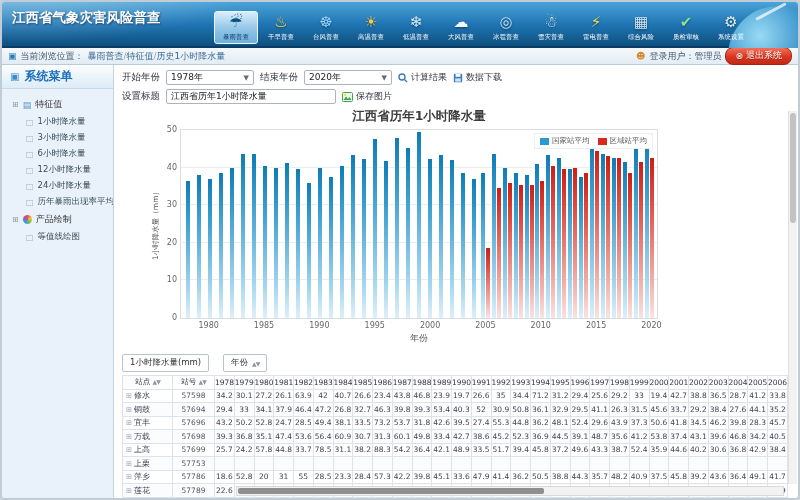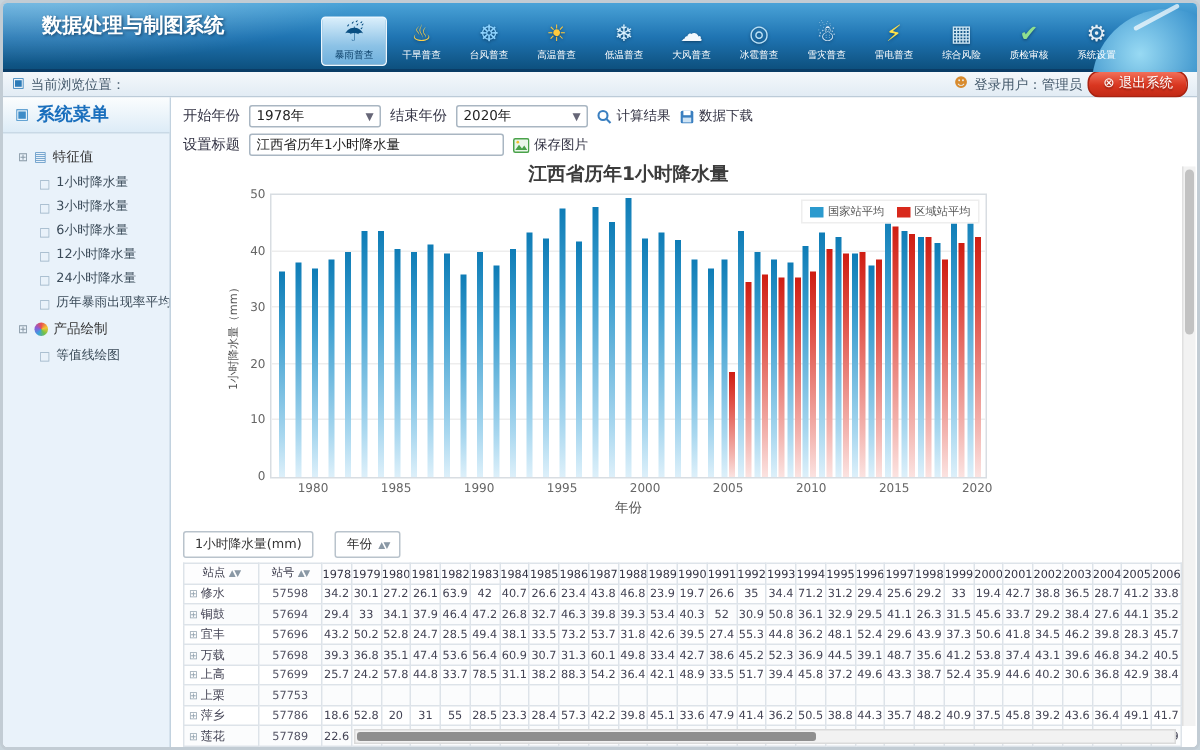--- a/index.html
+++ b/index.html
@@ -94,21 +94,21 @@
   .vscroll{position:absolute;right:1px;top:46px;bottom:14px;width:9px;background:#f2f2f2;border-left:1px solid #e0e0e0;z-index:5}
   .vscroll .thumb{position:absolute;top:2px;left:1px;width:6px;height:110px;background:#c2c2c2;border-radius:3px;cursor:pointer}
 </style>
 </head>
 <body>
 
 <div class="window">
 
   <div class="topbar">
     <div class="title-block">
-      <div class="l2">数据处理与制图系统</div>
+      <div>江西省气象灾害风险普查</div>
     </div>
     <div class="toolbar" id="toolbar">
         <div class="tool active">
           <div class="ticon" style="color: rgb(10, 79, 130);">☔</div>
           <div class="tlabel">暴雨普查</div>
         </div>
         <div class="tool">
           <div class="ticon" style="color: rgb(255, 210, 74);">♨</div>
           <div class="tlabel">干旱普查</div>
         </div>
@@ -152,20 +152,21 @@
           <div class="ticon" style="color: rgb(227, 237, 244);">⚙</div>
           <div class="tlabel">系统设置</div>
         </div>
       </div>
     <div class="globe"></div>
   </div>
 
   <div class="crumbbar">
     <span class="crumb-icon">▣</span>
     <span>当前浏览位置：</span>
+    <span id="crumbs"><span class="crumb-link">暴雨普查</span><span class="crumb-sep">/</span><span class="crumb-link">特征值</span><span class="crumb-sep">/</span><span class="crumb-link">历史1小时降水量</span></span>
     <span class="crumb-spacer"></span>
     <span class="user-icon">☻</span>
     <span class="user-label">登录用户：管理员</span>
     <span class="logout-btn">
       <span>⊗</span>
       <span>退出系统</span>
     </span>
   </div>
 
   <div class="content">

